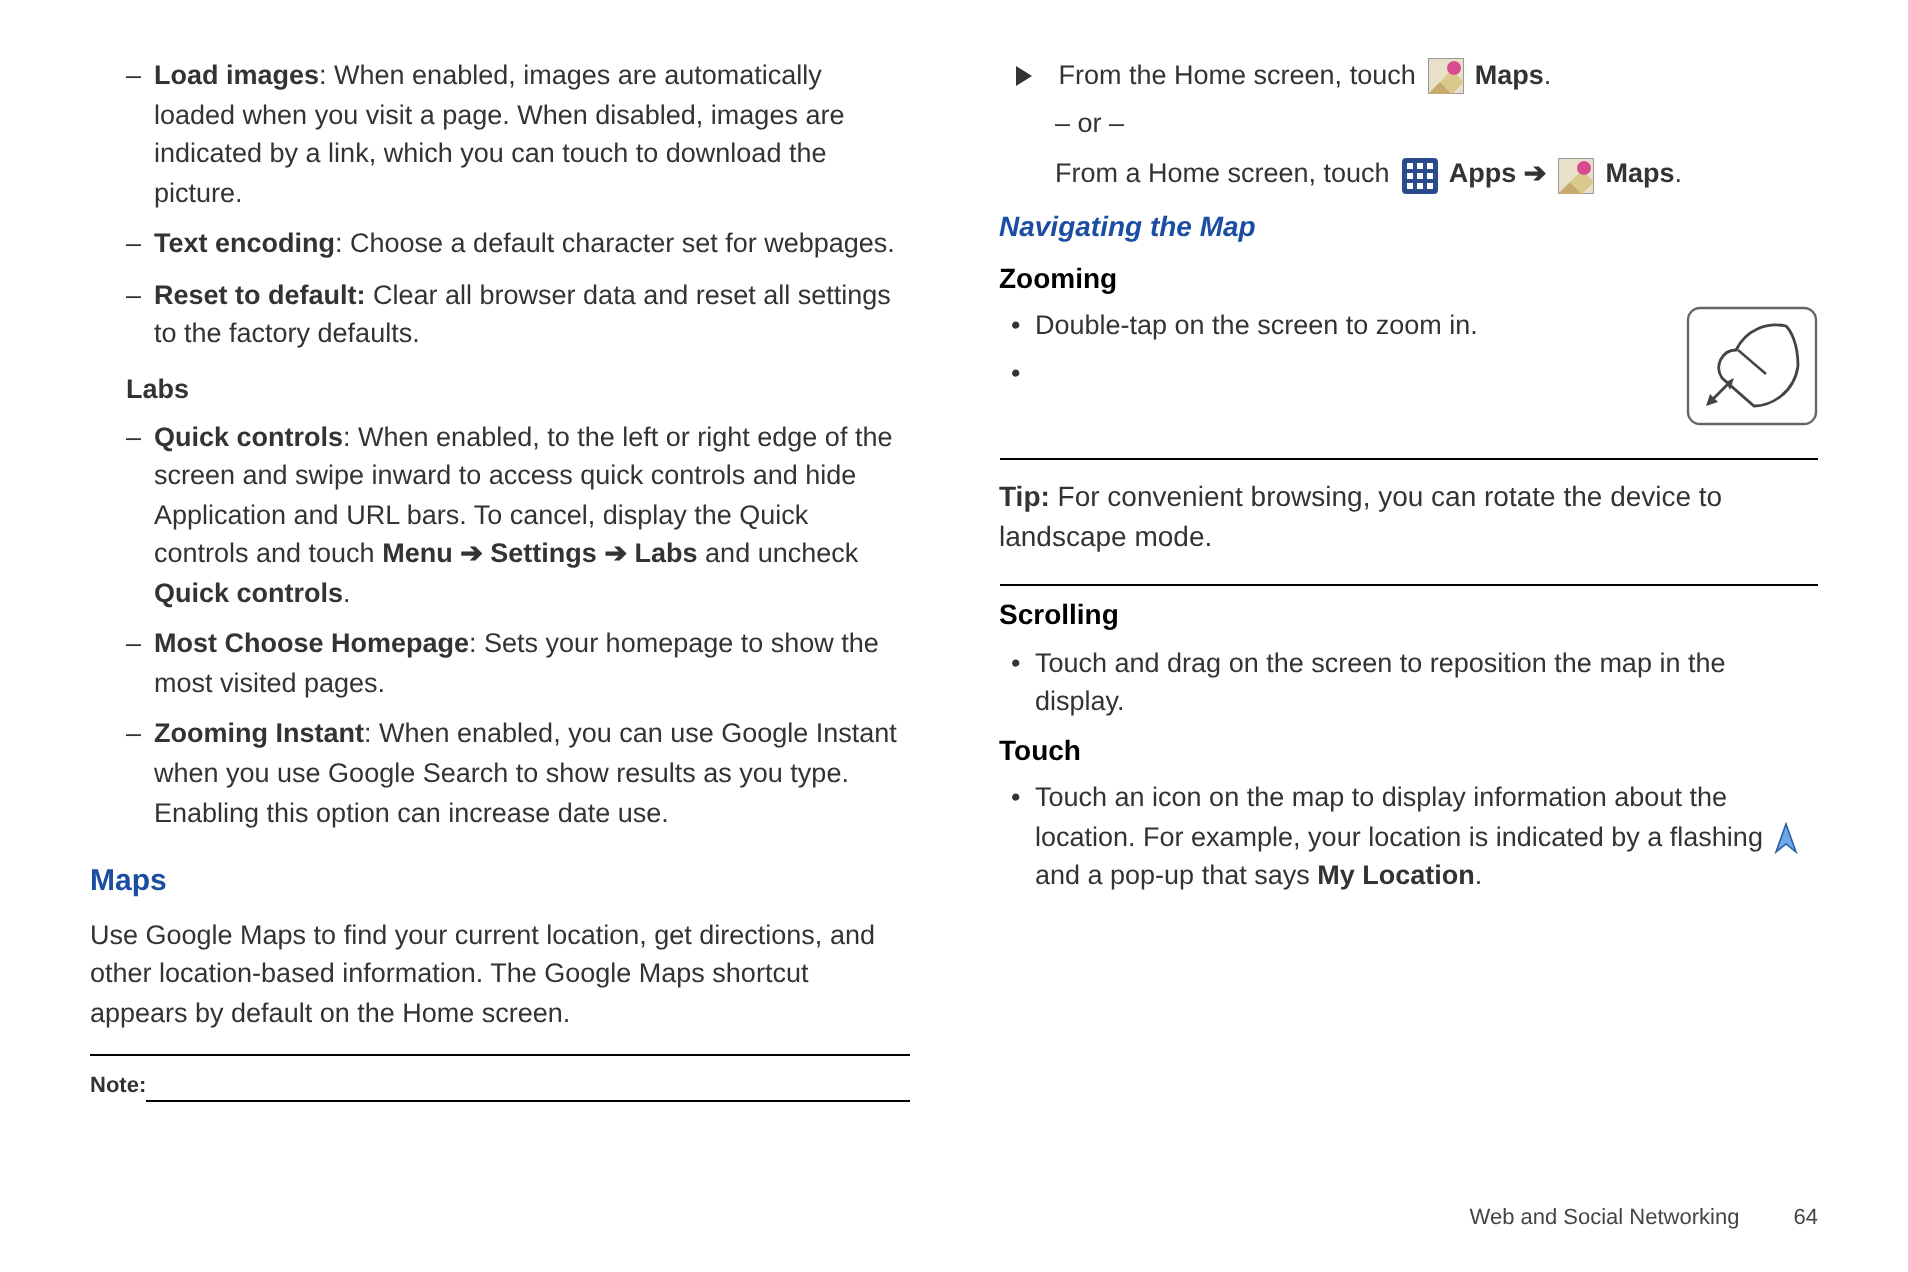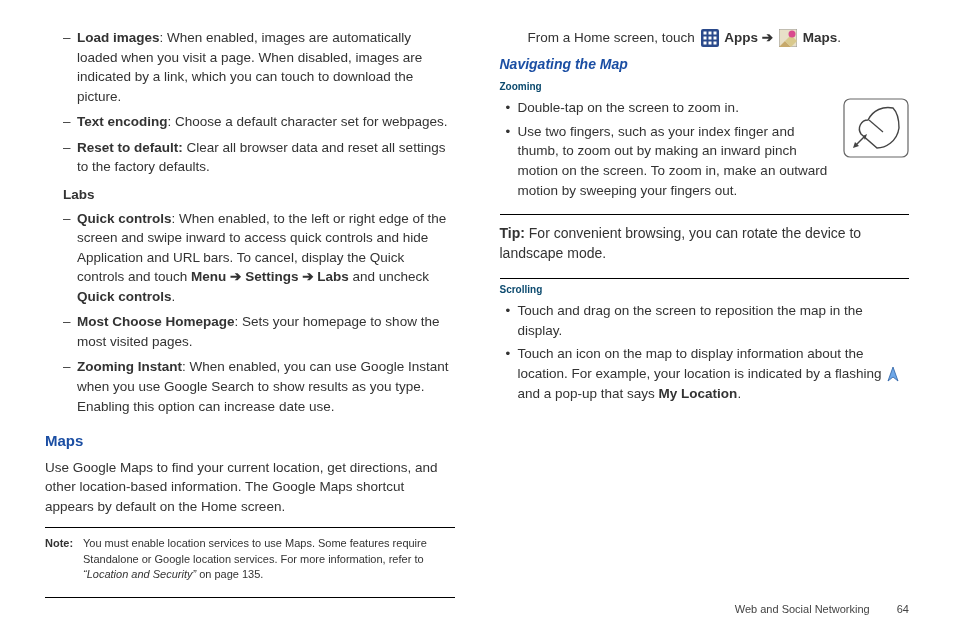--- a/index.html
+++ b/index.html
@@ -58,23 +58,23 @@
   }
   .subsection-title {
     color: #1b4ea3;
     font-style: italic;
     font-weight: bold;
     font-size: 14px;
     margin-top: 4px;
     margin-bottom: 6px;
   }
   .subsub-title {
-    color: #0c4a6e;
-    font-weight: bold;
-    font-size: 10px;
+    color: #000000;
+    font-weight: bold;
+    font-size: 14px;
     margin-top: 4px;
     margin-bottom: 4px;
   }
   .para {
     margin-bottom: 4px;
   }
   hr.thin {
     border: none;
     border-top: 1px solid #000;
     margin: 10px 0 4px 0;
@@ -179,30 +179,41 @@
     <span class="dash">–</span>
     <span class="bold">Zooming Instant</span><span>: When enabled, you can use Google Instant when you use Google Search to show results as you type. Enabling this option can increase date use.</span>
   </div>
 
   <div class="section-title">Maps</div>
   <p class="para">Use Google Maps to find your current location, get directions, and other location-based information. The Google Maps shortcut appears by default on the Home screen.</p>
 
   <hr class="thin">
   <div class="note-block">
     <span class="note-label">Note:</span>
-    <span class="note-body">
-      <span>You must enable location services to use Maps. Some features require Standalone or Google location services. For more information, refer to </span><span class="italic">“Location and Security”</span><span>  on page 135.</span>
-    </span>
   </div>
   <hr class="thin">
 
 </div>
 
 <div class="col">
 
+  <div class="step-line">
+    <span class="triangle"></span>
+    <span>From the Home screen, touch </span>
+    <span class="icon-inline">
+      <svg viewBox="0 0 18 18">
+            <rect x="0" y="0" width="18" height="18" fill="#e8e0c8" stroke="#999"></rect>
+            <polygon points="0,18 6,12 12,18" fill="#c7a96b"></polygon>
+            <polygon points="6,12 12,6 18,12 12,18" fill="#d9c98d"></polygon>
+            <circle cx="13" cy="5" r="3.5" fill="#d94b8f"></circle>
+          </svg>
+    </span>
+    <span class="bold">Maps</span>.
+  </div>
+  <div class="step-indent">– or –</div>
   <div class="step-indent">
     <span>From a Home screen, touch </span>
     <span class="icon-inline">
       <svg viewBox="0 0 18 18">
             <rect width="18" height="18" rx="2" fill="#2b4a8b"></rect>
         <rect x="2.5" y="2.5" width="3" height="3" fill="#fff"></rect>
             <rect x="7.5" y="2.5" width="3" height="3" fill="#fff"></rect>
             <rect x="12.5" y="2.5" width="3" height="3" fill="#fff"></rect>
         <rect x="2.5" y="7.5" width="3" height="3" fill="#fff"></rect>
             <rect x="7.5" y="7.5" width="3" height="3" fill="#fff"></rect>
@@ -227,21 +238,21 @@
 
   <div class="subsection-title">Navigating the Map</div>
   <div class="subsub-title">Zooming</div>
 
   <div class="zoom-wrap">
     <div class="zoom-text">
       <div class="dot-item">
         <span class="dot">•</span><span>Double-tap on the screen to zoom in.</span>
       </div>
       <div class="dot-item">
-        <span class="dot">•</span><span>Use two fingers, such as your index finger and thumb, to zoom out by making an inward pinch motion on the screen. To zoom in, make an outward motion by sweeping your fingers out.</span>
+        <span class="dot">•</span>
       </div>
     </div>
     <div style="flex:0 0 66px;">
       <svg width="66" height="60" viewBox="0 0 66 60">
         <rect x="1" y="1" width="64" height="58" rx="6" fill="none" stroke="#666" stroke-width="1.2"></rect>
         <path d="M50 10 C40 8 30 12 25 22 C18 22 14 30 18 36 L34 50 C42 50 54 44 56 30 C56 18 52 12 50 10 Z" fill="none" stroke="#444" stroke-width="1.4"></path>
         <path d="M26 22 L40 34" stroke="#444" stroke-width="1.2"></path>
         <path d="M12 48 L22 38" stroke="#444" stroke-width="1.4"></path>
         <polygon points="10,50 16,48 12,44" fill="#444"></polygon>
         <polygon points="24,36 20,38 22,42" fill="#444"></polygon>
@@ -253,20 +264,21 @@
   <div class="tip-block">
     <span class="tip-label">Tip:</span><span> For convenient browsing, you can rotate the device to landscape mode.</span>
   </div>
   <hr class="thin">
 
   <div class="subsub-title">Scrolling</div>
   <div class="dot-item">
     <span class="dot">•</span><span>Touch and drag on the screen to reposition the map in the display.</span>
   </div>
 
+  <div class="subsub-title">Touch</div>
   <div class="dot-item">
     <span class="dot">•</span><span>Touch an icon on the map to display information about the location. For example, your location is indicated by a flashing </span>
     <span class="icon-inline" style="width:12px;height:16px;">
       <svg viewBox="0 0 12 16">
             <polygon points="6,1 11,15 6,11 1,15" fill="#6fa8e8" stroke="#2b5fa3" stroke-width="0.8"></polygon>
           </svg>
     </span>
     <span> and a pop-up that says </span><span class="bold">My Location</span><span>.</span>
   </div>
 

